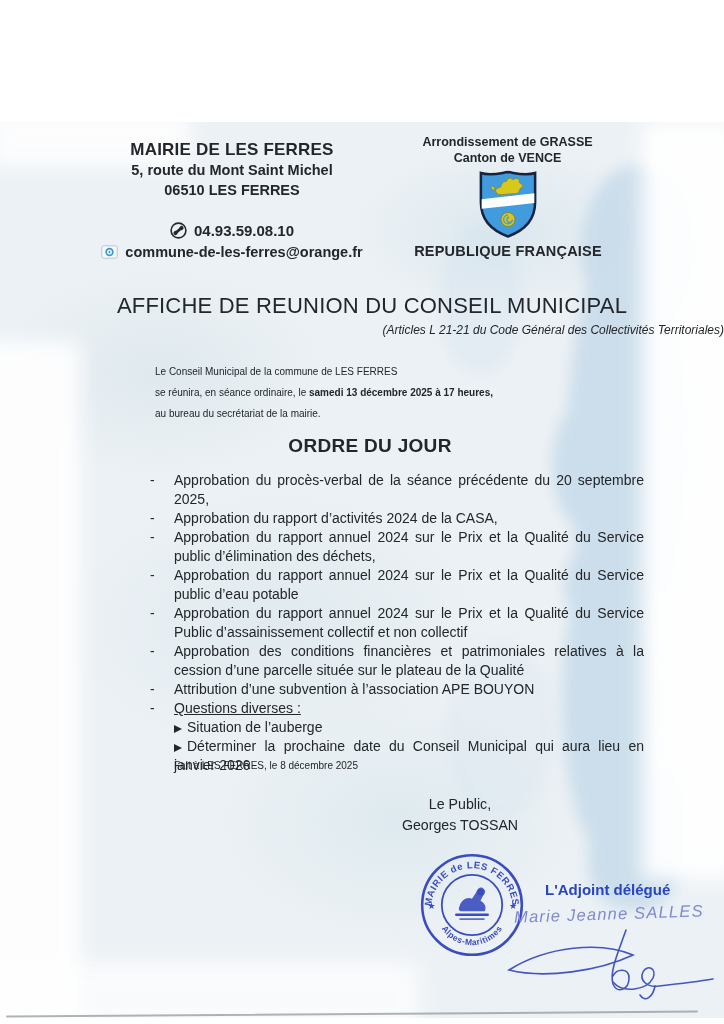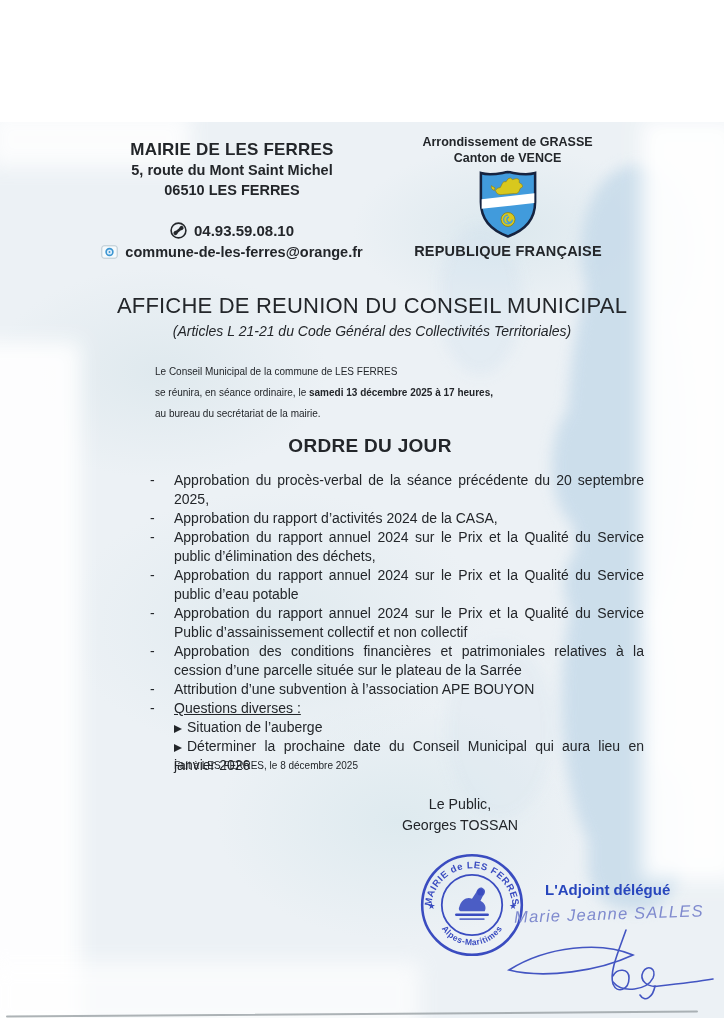--- a/index.html
+++ b/index.html
@@ -49,21 +49,21 @@
   .hl-email{left:62px;top:232px;width:340px;font-size:14.5px;font-weight:bold;}
 
   
   .hr-a{left:400px;top:123px;width:215px;font-size:12.5px;font-weight:bold;text-align:center;}
   .hr-b{left:400px;top:139px;width:215px;font-size:12.5px;font-weight:bold;text-align:center;}
   .shield{left:477px;top:156px;width:62px;height:72px;}
   .hr-rep{left:393px;top:231px;width:230px;font-size:14.5px;font-weight:bold;text-align:center;letter-spacing:.2px;}
 
   
   .title{left:20px;top:281px;width:704px;text-align:center;font-size:22px;font-weight:normal;letter-spacing:.2px;}
-  .subtitle{left:20px;top:311px;width:704px;text-align:center;font-size:14px;font-style:italic;}
+  .subtitle{left:20px;top:311px;width:704px;text-align:right;font-size:12px;font-style:italic;}
 
   
   .intro{left:155px;top:349px;width:510px;font-size:10px;line-height:21px;}
 
   
   .agenda-h{left:90px;top:423px;width:560px;text-align:center;font-size:19px;font-weight:bold;letter-spacing:.3px;}
   .list{left:150px;top:459px;width:494px;font-size:14px;line-height:19px;}
   .item{display:flex;}
   .item .dash{width:24px;flex:0 0 24px;}
   .item .txt{flex:1;text-align:justify;}
@@ -173,21 +173,21 @@
     <div class="item">
       <span class="dash">-</span>
       <span class="txt">Approbation du rapport annuel 2024 sur le Prix et la Qualité du Service public d’eau potable</span>
     </div>
     <div class="item">
       <span class="dash">-</span>
       <span class="txt">Approbation du rapport annuel 2024 sur le Prix et la Qualité du Service Public d’assainissement collectif et non collectif</span>
     </div>
     <div class="item">
       <span class="dash">-</span>
-      <span class="txt">Approbation des conditions financières et patrimoniales relatives à la cession d’une parcelle située sur le plateau de la Sarrée</span>
+      <span class="txt">Approbation des conditions financières et patrimoniales relatives à la cession d’une parcelle située sur le plateau de la Qualité</span>
     </div>
     <div class="item">
       <span class="dash">-</span>
       <span class="txt">Attribution d’une subvention à l’association APE BOUYON</span>
     </div>
     <div class="item">
       <span class="dash">-</span>
       <span class="txt"><span class="underline">Questions diverses :</span></span>
     </div>
     <div class="sublist">

